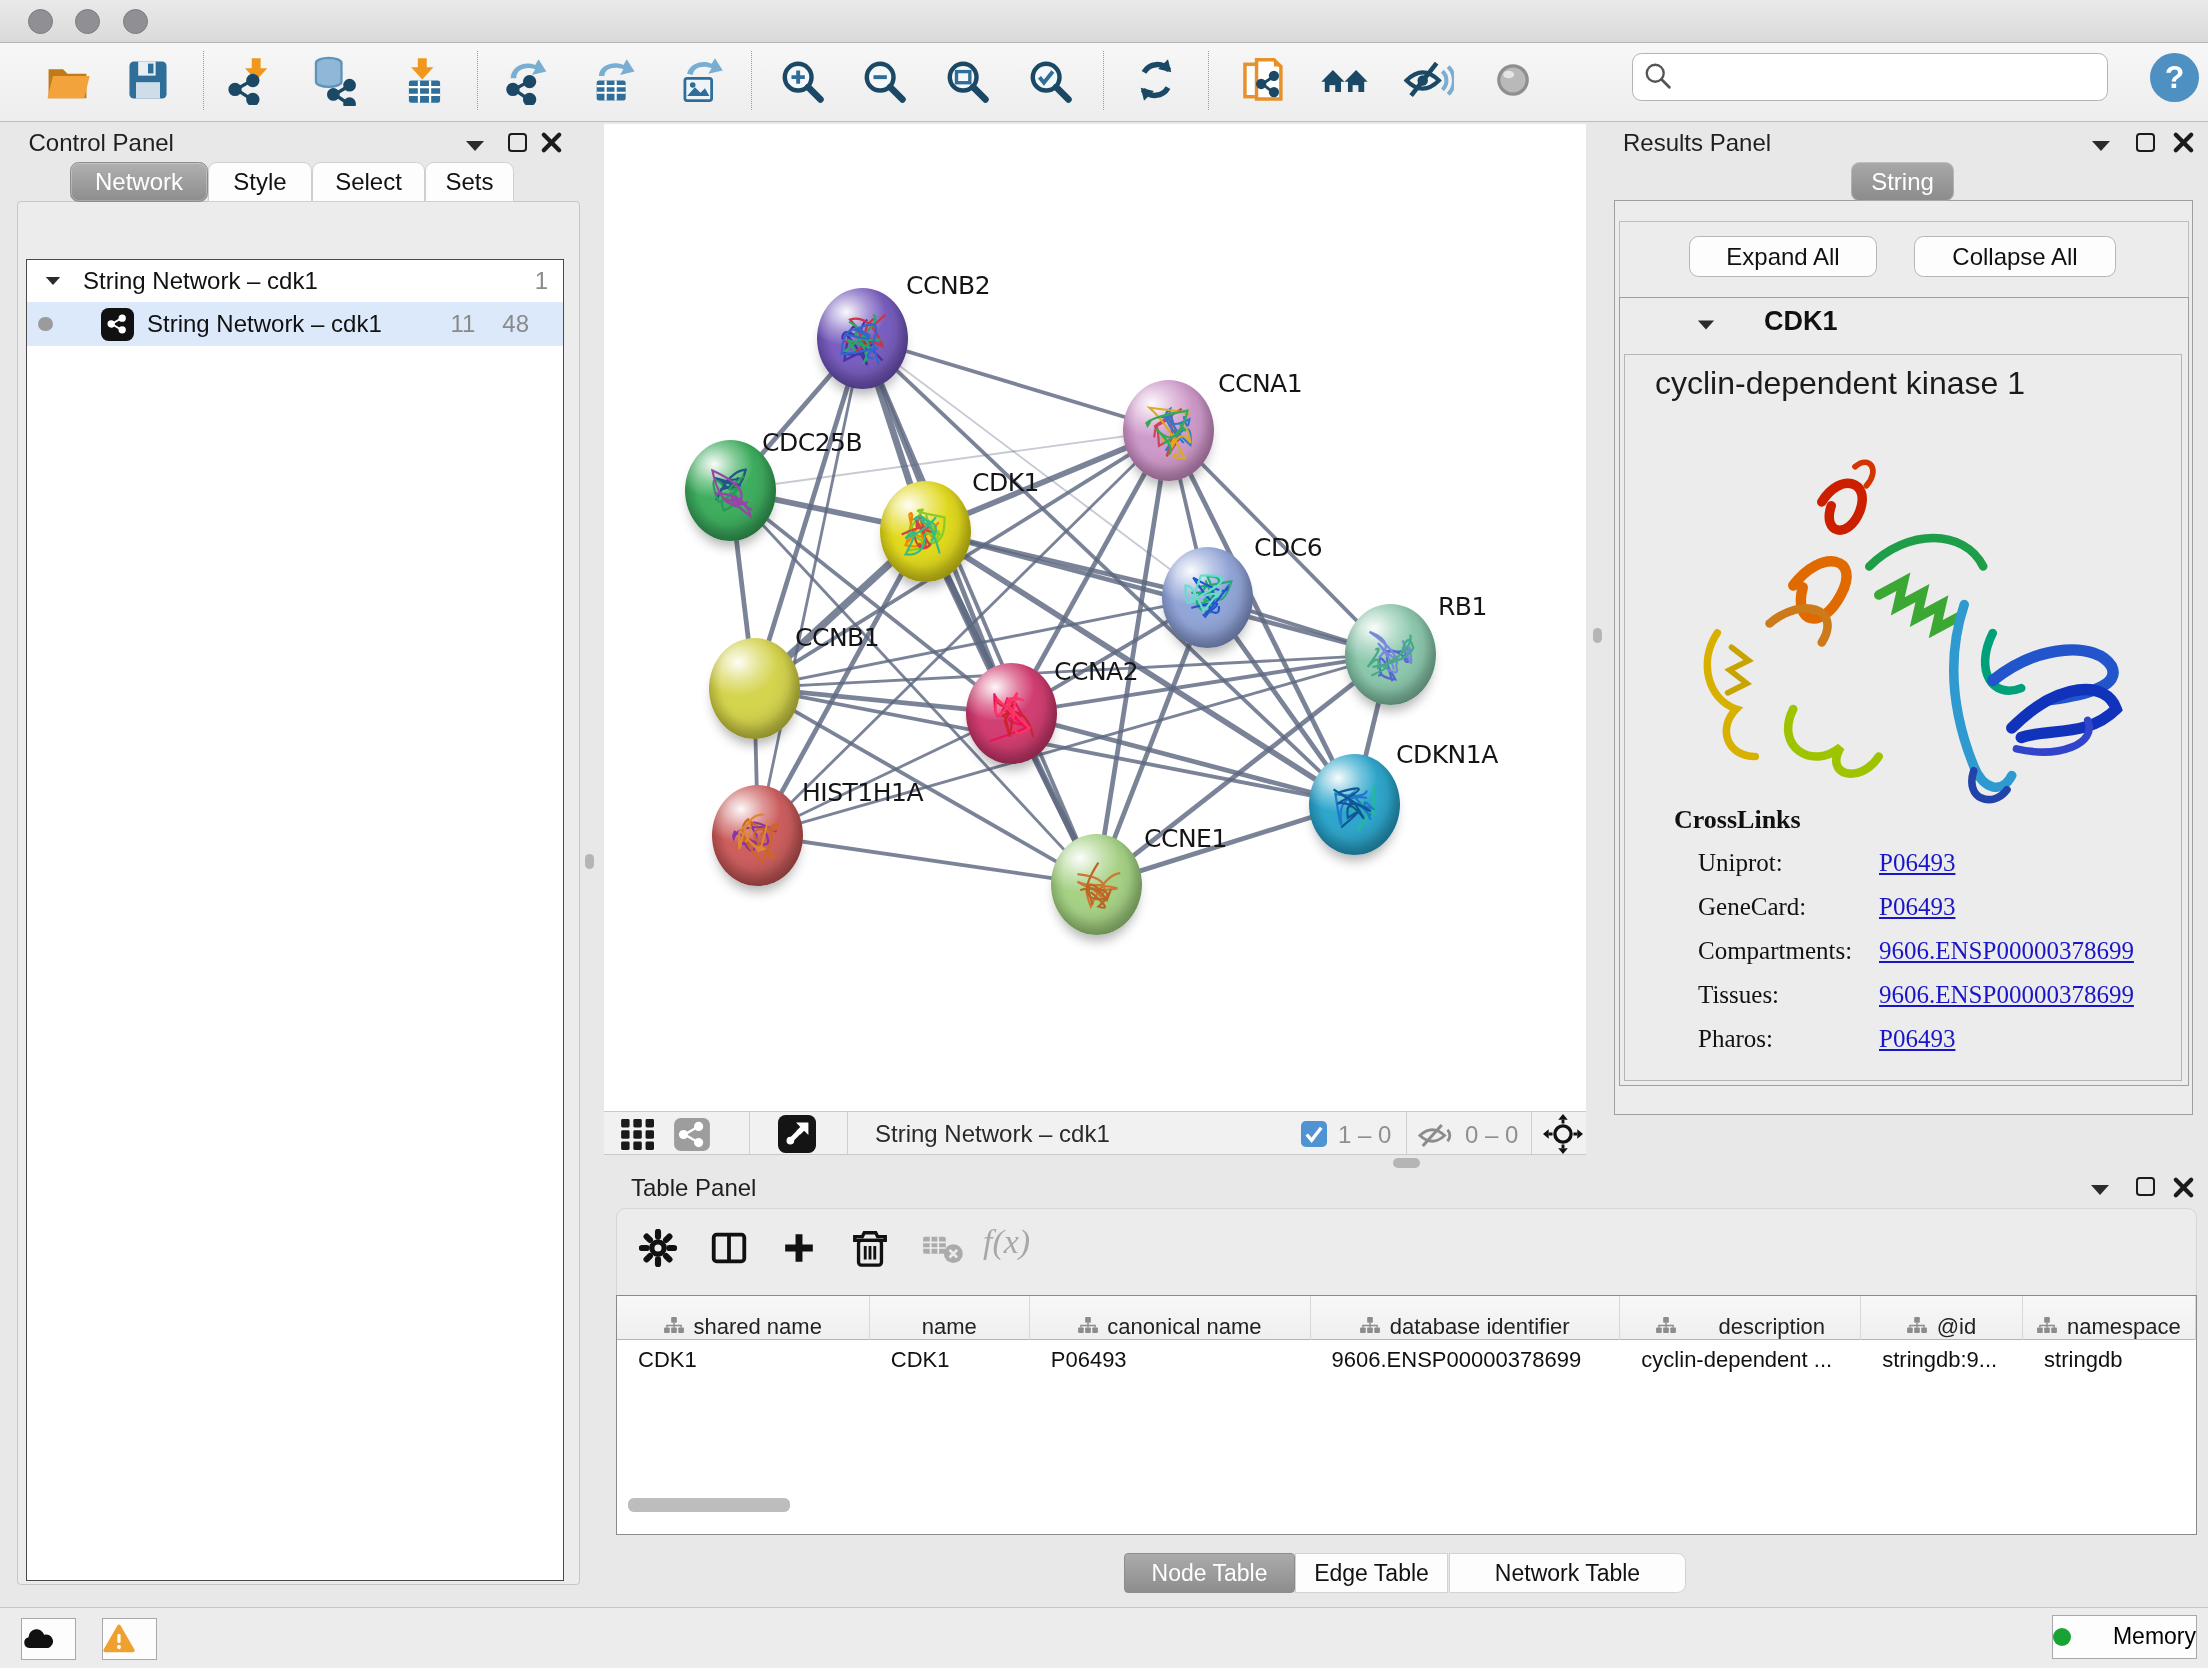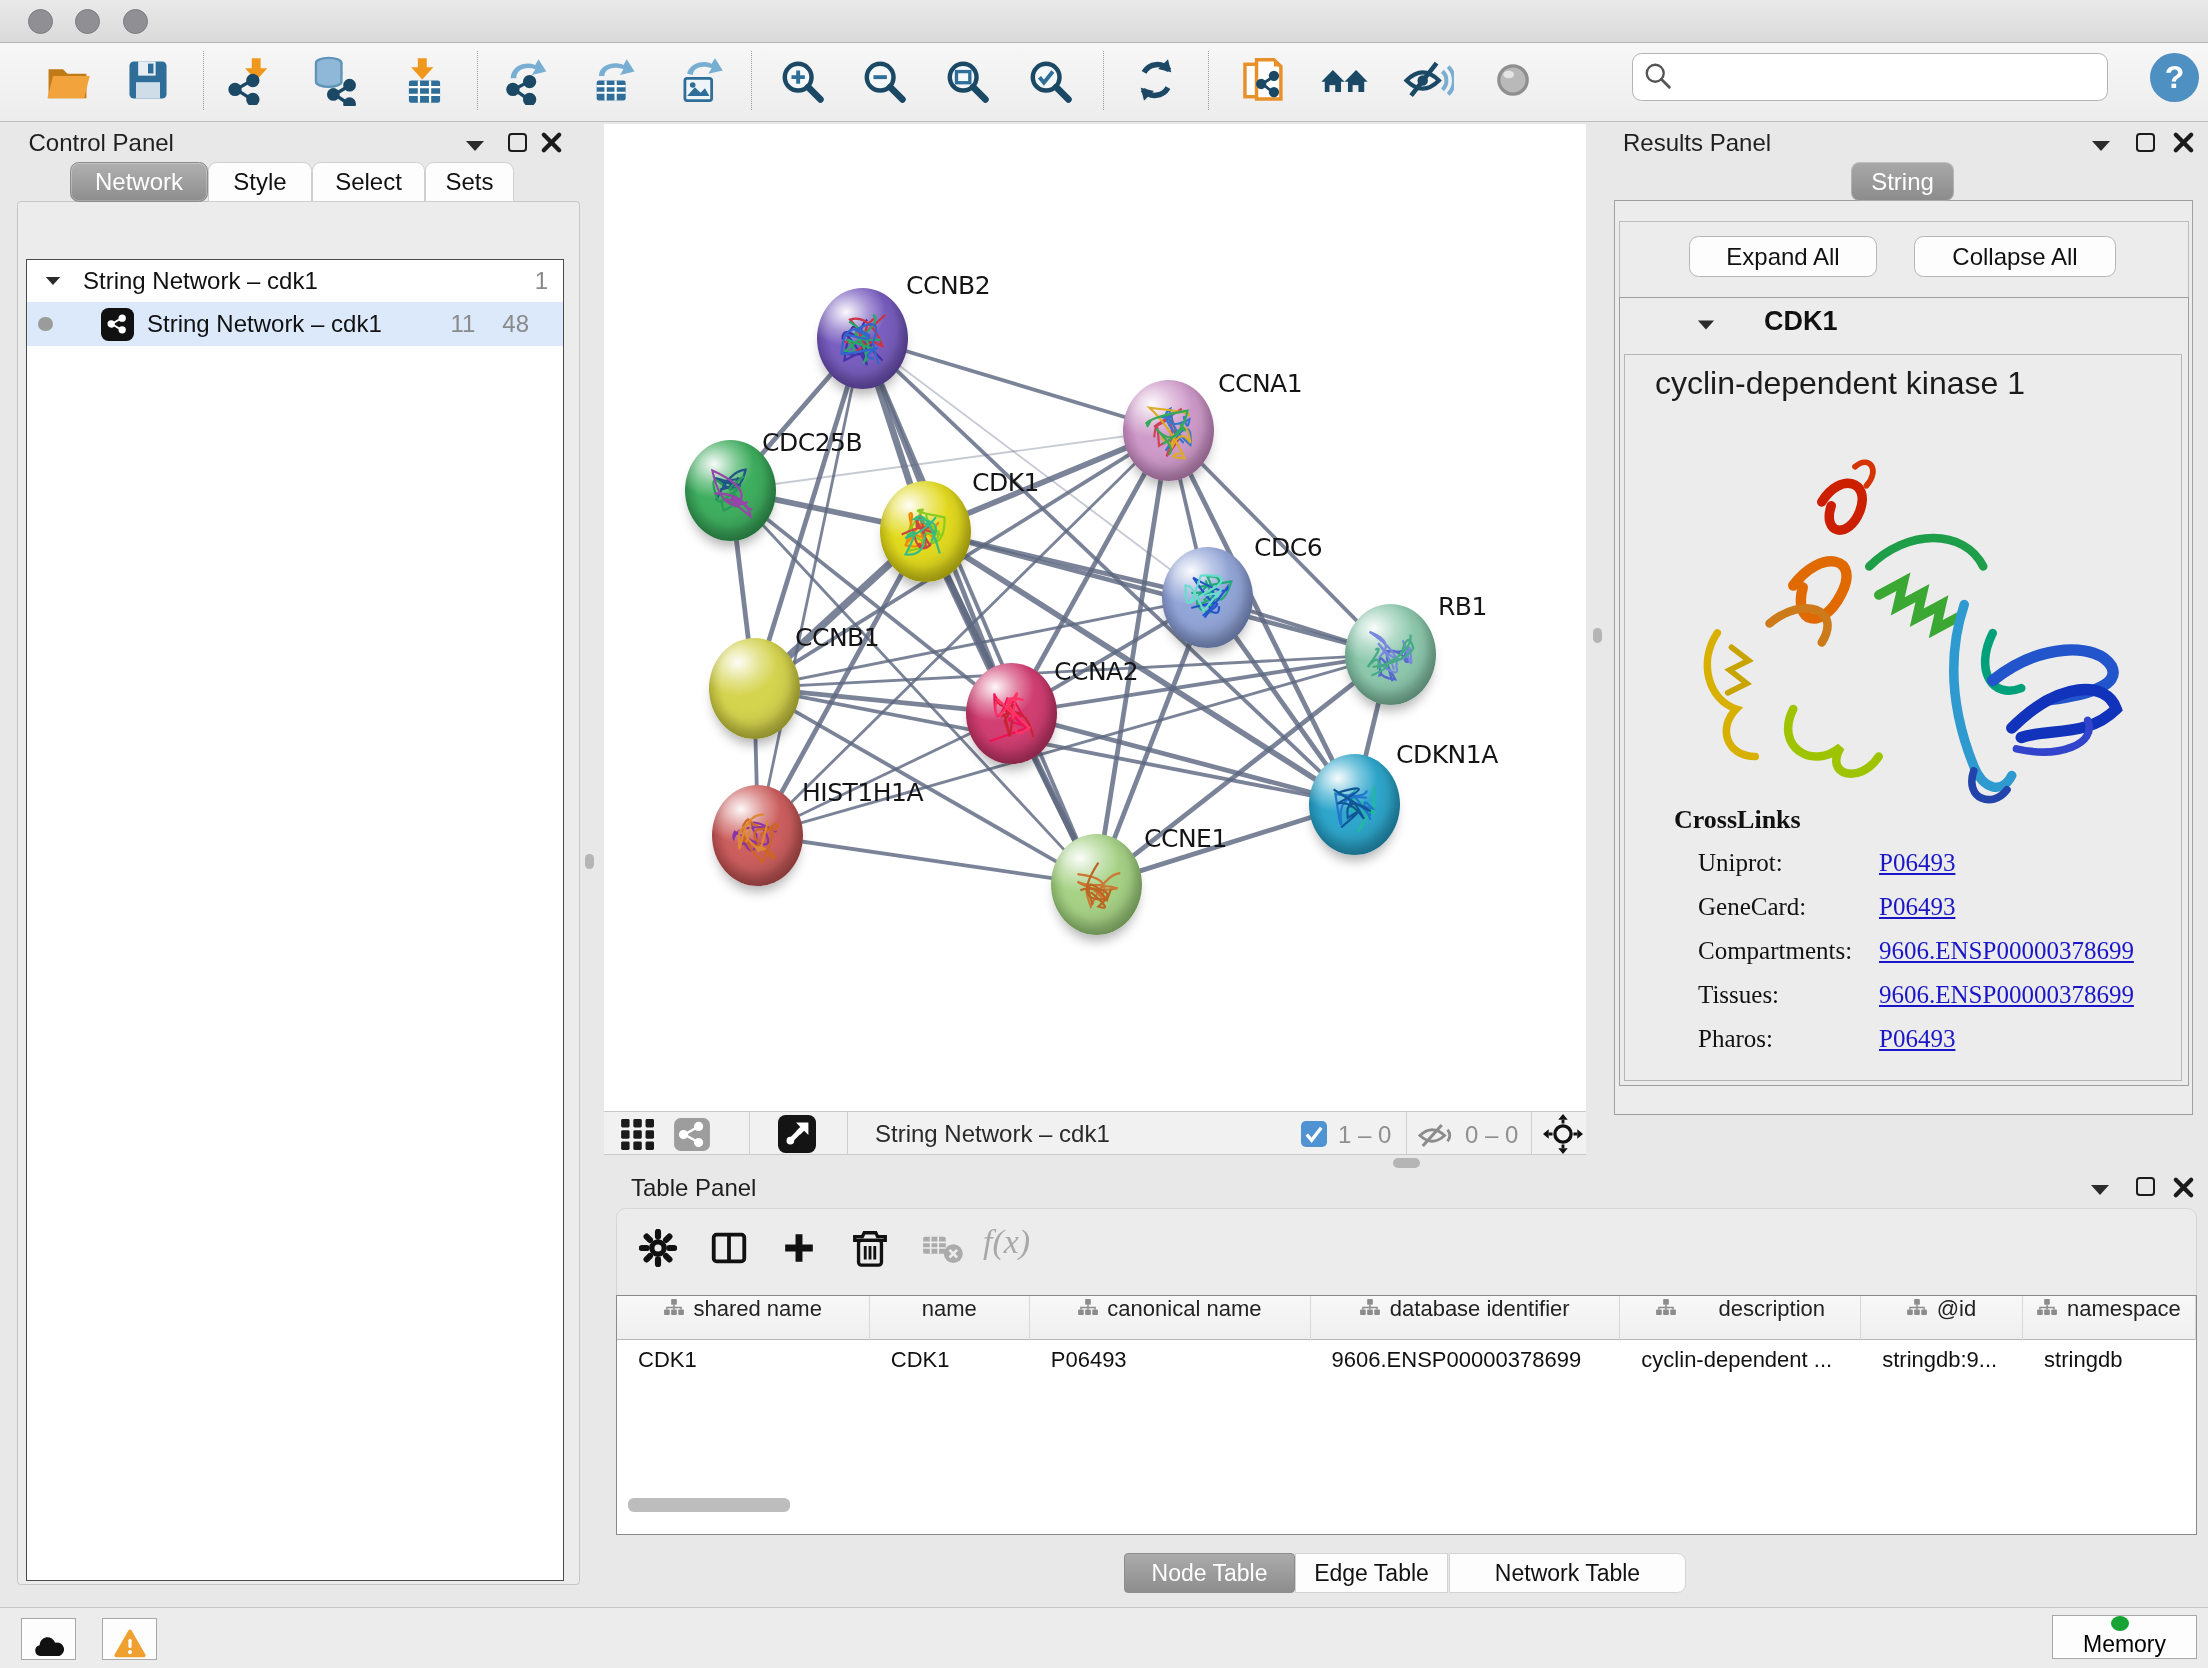--- a/index.html
+++ b/index.html
@@ -46,31 +46,31 @@
   .btn{background:#fdfdfd;border:1px solid #b6b6b6;border-radius:9.5px;font-size:24px;color:#111;display:flex;align-items:center;justify-content:center;box-sizing:border-box;}
   .rtab{position:absolute;left:1851px;top:162px;width:103px;height:39px;background:linear-gradient(#a9a9a9,#8b8b8b);color:#fff;font-size:24px;border-radius:8.6px;display:flex;align-items:center;justify-content:center;z-index:5;box-shadow:inset 0 0 0 1px rgba(255,255,255,.25);}
   .serif{font-family:"Liberation Serif","DejaVu Serif",serif;}
   .xlrow{display:flex;height:44px;align-items:center;font-size:25px;}
   .xllab{width:181px;color:#111;}
   .xlval{color:#1a16c8;text-decoration:underline;}
   
   .tp-toolbar{position:absolute;left:616px;top:1208px;width:1581px;height:89px;background:#ececec;border:1px solid #d6d6d6;border-radius:9.5px 9.5px 0 0;box-sizing:border-box;}
   .tbox{position:absolute;left:616px;top:1295px;width:1581px;height:240px;background:#fff;border:1px solid #8a8a8a;box-sizing:border-box;overflow:hidden;}
   .thead{position:absolute;left:0;top:0;width:1579px;height:44px;display:flex;background:linear-gradient(#f8f8f8,#efefef);border-bottom:1px solid #b5b5b5;box-sizing:border-box;}
-  .th{display:flex;align-items:flex-start;justify-content:center;gap:9.5px;font-size:22px;color:#222;border-right:1px solid #d8d8d8;box-sizing:border-box;height:44px;}
+  .th{display:flex;align-items:flex-end;justify-content:center;gap:9.5px;font-size:22px;color:#222;border-right:1px solid #d8d8d8;box-sizing:border-box;height:44px;}
   .tbody{position:absolute;left:0;top:44px;width:1579px;}
   .trow{display:flex;}
   .td{font-size:22px;color:#111;padding-left:21px;box-sizing:border-box;display:flex;align-items:center;height:40px;white-space:nowrap;overflow:hidden;}
   .btab{position:absolute;top:1553px;height:40px;box-sizing:border-box;background:#fdfdfd;border:1px solid #d2d2d2;font-size:23px;color:#111;display:flex;align-items:center;justify-content:center;z-index:3;}
   .btab:first-child{border-radius:8.6px 0 0 8.6px;}
   .btab:last-child{border-radius:0 8.6px 8.6px 0;}
   .btab.sel{background:linear-gradient(#ababab,#8d8d8d);color:#fff;border-color:#8d8d8d;border-radius:4px;}
   
   .statusbar{position:absolute;left:0;top:1607px;width:2208px;height:61px;background:#ececec;border-top:1px solid #c6c6c6;}
-  .sbtn{position:absolute;top:9.5px;height:42px;background:#fdfdfd;border:1.9px solid #a8a8a8;box-sizing:border-box;display:flex;align-items:center;justify-content:flex-end;flex-direction:column;}
+  .sbtn{position:absolute;top:9.5px;height:42px;background:#fdfdfd;border:1.9px solid #a8a8a8;box-sizing:border-box;display:flex;align-items:center;justify-content:space-between;}
 </style>
 </head>
 <body>
 
 <div class="window">
 
   <div class="titlebar">
     <div class="tl" style="left:27.6px"></div>
     <div class="tl" style="left:75px"></div>
     <div class="tl" style="left:123px"></div>

